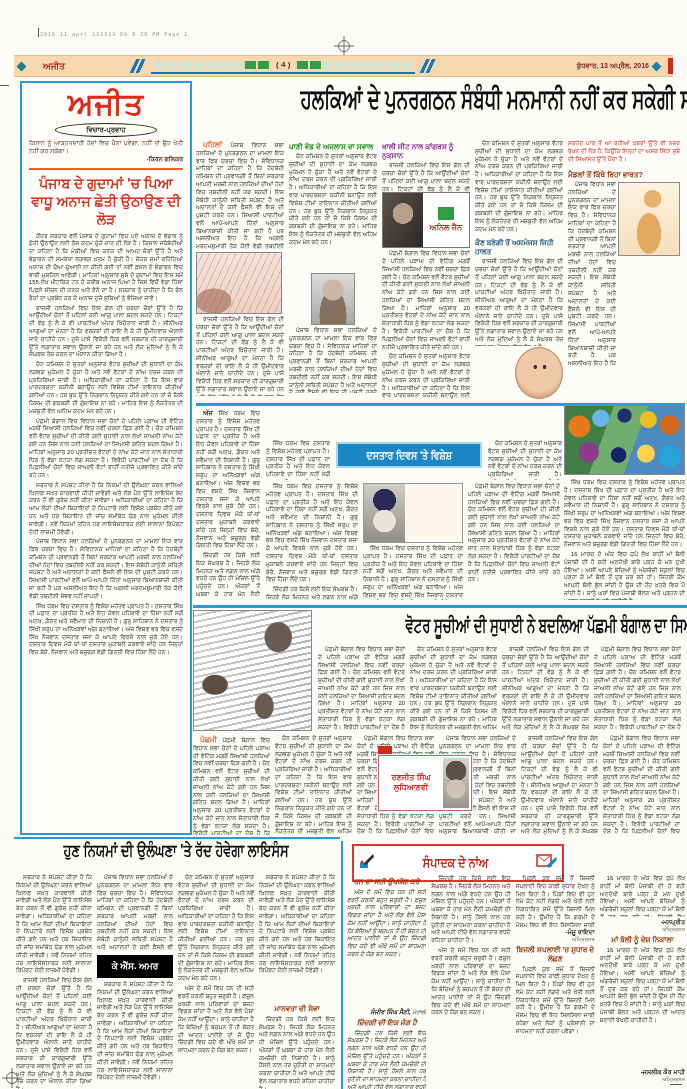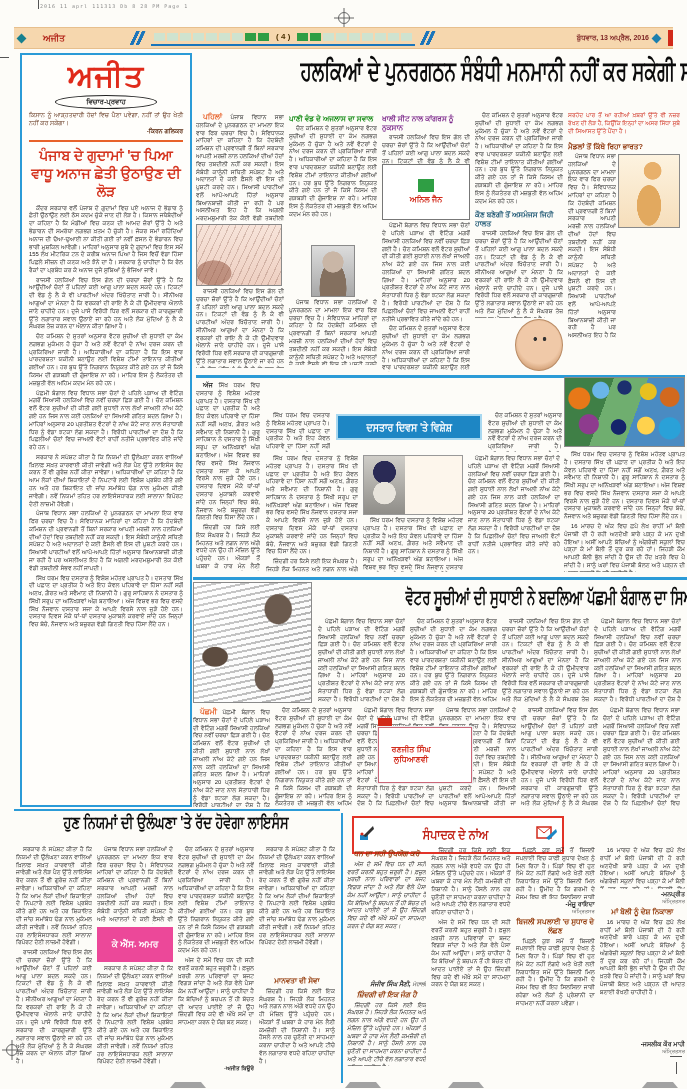--- a/index.html
+++ b/index.html
@@ -1,18 +1,18 @@
 <!DOCTYPE html>
 <html><head>
 <meta charset="utf-8">
 <style>
   html,body{margin:0;padding:0;background:#e9e9e9;}
   .page{position:relative;width:687px;height:1089px;background:#fdfcf8;overflow:hidden;
         font-family:"Liberation Sans","DejaVu Sans",sans-serif;}
-  .abs{position:absolute;}
+  .abs{position:absolute;margin-top:28px;}
   
   .slug{font-family:"DejaVu Sans Mono",monospace;font-size:5px;color:#8a8a8a;letter-spacing:1px;}
   .hbar{background:#f6d7ae;display:flex;align-items:center;border-top:1px solid #e7bf8d;border-bottom:1px solid #e7bf8d;}
   .hbrand{color:#b3251a;font-weight:bold;font-size:9px;margin-left:14px;}
   .diamond{width:7px;height:7px;transform:rotate(45deg);background:#17808f;margin:0 4px;flex:0 0 auto;}
   .slash{width:26px;height:14px;background:
      linear-gradient(115deg,transparent 34%,#1a75bb 35% 45%,transparent 46%,transparent 52%,#1a75bb 53% 63%,transparent 64%);flex:0 0 auto;}
   .swatches{display:flex;align-items:center;gap:2px;border-bottom:2px solid #1a75bb;padding:2px 3px 3px;}
   .sw{width:11px;height:8px;background:#cfe3cf;flex:0 0 auto;}
   .sw.d{background:#2f9e44;}
@@ -41,22 +41,22 @@
   .qauth{display:block;text-align:right;font-weight:bold;}
   .orange-rule{height:2.5px;background:#e8622a;margin:4px 0;}
   .leadhead{color:#d5341f;font-weight:bold;font-size:14px;line-height:1.3;text-align:center;margin:2px 0 4px;}
   
   .mainhead{font-weight:bold;color:#0b0b0b;font-size:27px;}
   .dastarhead{font-family:"DejaVu Serif",serif;font-style:italic;font-weight:bold;color:#111;font-size:20px;}
   .voterhead{font-weight:bold;color:#0b0b0b;font-size:20px;}
   .lichead{font-weight:bold;color:#0b0b0b;font-size:17px;}
   .kicker{background:#1d86c4;border:2px solid #a8d8f0;color:#fff;font-weight:bold;font-size:11px;
           display:flex;align-items:center;justify-content:center;box-sizing:border-box;}
-  .bylinebar{background:#ec4899;color:#fff;font-weight:bold;font-size:9px;text-align:center;
-             padding:12px 0;margin:3px 0;}
+  .bylinebar{background:#000000;color:#fff;font-weight:bold;font-size:9px;text-align:center;
+             padding:6px 0;margin:3px 0;}
   
   .ph{box-sizing:border-box;border:1px solid #8a8a8a;}
   .sketch{background:
      radial-gradient(ellipse at 20% 80%,rgba(150,90,70,.55) 0 18%,transparent 19%),
      repeating-linear-gradient(115deg,transparent 0 5px,rgba(130,85,70,.28) 5px 6px),
      linear-gradient(#f7e4da,#eed0c2);}
   .portrait{background:
      radial-gradient(circle at 50% 32%,#c9b6a6 0 26%,transparent 27%),
      radial-gradient(ellipse at 50% 85%,#84705f 0 45%,transparent 46%),
      linear-gradient(#dcdcdc,#a8a8a8);}
@@ -206,21 +206,21 @@
       <div class="ph portrait" style="width:44px;height:52px;margin:2px auto;"></div>
       <div class="txt" style="height:66px;">
           <p>ਪੰਜਾਬ ਵਿਧਾਨ ਸਭਾ ਹਲਕਿਆਂ ਦੇ ਪੁਨਰਗਠਨ ਦਾ ਮਾਮਲਾ ਇਕ ਵਾਰ ਫਿਰ ਚਰਚਾ ਵਿਚ ਹੈ। ਸੰਵਿਧਾਨਕ ਮਾਹਿਰਾਂ ਦਾ ਕਹਿਣਾ ਹੈ ਕਿ ਹੱਦਬੰਦੀ ਕਮਿਸ਼ਨ ਦੀ ਪ੍ਰਵਾਨਗੀ ਤੋਂ ਬਿਨਾਂ ਸਰਕਾਰ ਆਪਣੀ ਮਰਜ਼ੀ ਨਾਲ ਹਲਕਿਆਂ ਦੀਆਂ ਹੱਦਾਂ ਵਿਚ ਤਬਦੀਲੀ ਨਹੀਂ ਕਰ ਸਕਦੀ। ਇਸ ਸੰਬੰਧੀ ਕਾਨੂੰਨੀ ਸਥਿਤੀ ਸਪੱਸ਼ਟ ਹੈ ਅਤੇ ਅਦਾਲਤਾਂ ਦੇ ਕਈ ਫ਼ੈਸਲੇ ਵੀ ਇਸ ਦੀ ਪੁਸ਼ਟੀ ਕਰਦੇ ਹਨ। ਸਿਆਸੀ ਪਾਰਟੀਆਂ ਵਲੋਂ ਆਪੋ-ਆਪਣੇ ਹਿੱਤਾਂ ਅਨੁਸਾਰ ਬਿਆਨਬਾਜ਼ੀ ਕੀਤੀ ਜਾ ਰਹੀ ਹੈ ਪਰ ਅਸਲੀਅਤ ਇਹ ਹੈ ਕਿ ਅਗਲੀ ਮਰਦਮਸ਼ੁਮਾਰੀ ਤੱਕ ਕੋਈ ਵੱਡੀ ਤਬਦੀਲੀ ਸੰਭਵ ਨਹੀਂ ਜਾਪਦੀ।</p>
         </div>
     </div>
     <div class="col" style="width:88px;">
       <div class="sub pu">ਖਾਲੀ ਸੀਟ ਨਾਲ ਕਾਂਗਰਸ ਨੂੰ ਨੁਕਸਾਨ</div>
       <div class="txt" style="height:30px;">
           <p>ਰਾਜਸੀ ਹਲਕਿਆਂ ਵਿਚ ਇਸ ਗੱਲ ਦੀ ਚਰਚਾ ਜ਼ੋਰਾਂ ਉੱਤੇ ਹੈ ਕਿ ਆਉਂਦੀਆਂ ਚੋਣਾਂ ਤੋਂ ਪਹਿਲਾਂ ਕਈ ਆਗੂ ਪਾਲਾ ਬਦਲ ਸਕਦੇ ਹਨ। ਟਿਕਟਾਂ ਦੀ ਵੰਡ ਨੂੰ ਲੈ ਕੇ ਵੀ ਪਾਰਟੀਆਂ ਅੰਦਰ ਖਿੱਚੋਤਾਣ ਜਾਰੀ ਹੈ। ਸੀਨੀਅਰ ਆਗੂਆਂ ਦਾ ਮੰਨਣਾ ਹੈ ਕਿ ਵਰਕਰਾਂ ਦੀ ਰਾਇ ਲੈ ਕੇ ਹੀ ਉਮੀਦਵਾਰ ਐਲਾਨੇ ਜਾਣੇ ਚਾਹੀਦੇ ਹਨ। ਦੂਜੇ ਪਾਸੇ ਵਿਰੋਧੀ ਧਿਰ ਵਲੋਂ ਸਰਕਾਰ ਦੀ ਕਾਰਗੁਜ਼ਾਰੀ ਉੱਤੇ ਲਗਾਤਾਰ ਸਵਾਲ ਉਠਾਏ ਜਾ ਰਹੇ ਹਨ ਅਤੇ ਲੋਕ ਮੁੱਦਿਆਂ ਨੂੰ ਲੈ ਕੇ ਸੰਘਰਸ਼ ਤੇਜ਼ ਕਰਨ ਦਾ ਐਲਾਨ ਕੀਤਾ ਗਿਆ ਹੈ।</p>
         </div>
-      <div class="anilframe" style="width:86px;height:54px;flex-direction:column;">
+      <div class="anilframe" style="width:86px;height:54px;">
         <div class="anilphoto"></div>
         <div class="anillabel">
           <div class="greensq"></div>
           <div class="anilname">ਅਨਿਲ ਜੈਨ</div>
         </div>
       </div>
       <div class="txt" style="height:160px;margin-top:2px;">
           <p>ਪੱਛਮੀ ਬੰਗਾਲ ਵਿਚ ਵਿਧਾਨ ਸਭਾ ਚੋਣਾਂ ਦੇ ਪਹਿਲੇ ਪੜਾਅ ਦੀ ਵੋਟਿੰਗ ਮਗਰੋਂ ਸਿਆਸੀ ਹਲਕਿਆਂ ਵਿਚ ਨਵੀਂ ਚਰਚਾ ਛਿੜ ਗਈ ਹੈ। ਚੋਣ ਕਮਿਸ਼ਨ ਵਲੋਂ ਵੋਟਰ ਸੂਚੀਆਂ ਦੀ ਕੀਤੀ ਗਈ ਸੁਧਾਈ ਨਾਲ ਲੱਖਾਂ ਜਾਅਲੀ ਨਾਂਅ ਕੱਟੇ ਗਏ ਹਨ ਜਿਸ ਨਾਲ ਕਈ ਹਲਕਿਆਂ ਦਾ ਸਿਆਸੀ ਗਣਿਤ ਬਦਲ ਗਿਆ ਹੈ। ਮਾਹਿਰਾਂ ਅਨੁਸਾਰ 20 ਪ੍ਰਤੀਸ਼ਤ ਵੋਟਰਾਂ ਦੇ ਨਾਂਅ ਕੱਟੇ ਜਾਣ ਨਾਲ ਸੱਤਾਧਾਰੀ ਧਿਰ ਨੂੰ ਵੱਡਾ ਝਟਕਾ ਲੱਗ ਸਕਦਾ ਹੈ। ਵਿਰੋਧੀ ਪਾਰਟੀਆਂ ਦਾ ਦੋਸ਼ ਹੈ ਕਿ ਪਿਛਲੀਆਂ ਚੋਣਾਂ ਵਿਚ ਜਾਅਲੀ ਵੋਟਾਂ ਰਾਹੀਂ ਨਤੀਜੇ ਪ੍ਰਭਾਵਿਤ ਕੀਤੇ ਜਾਂਦੇ ਰਹੇ ਹਨ।</p>
           <p>ਚੋਣ ਕਮਿਸ਼ਨ ਦੇ ਸੂਤਰਾਂ ਅਨੁਸਾਰ ਵੋਟਰ ਸੂਚੀਆਂ ਦੀ ਸੁਧਾਈ ਦਾ ਕੰਮ ਲਗਭਗ ਮੁਕੰਮਲ ਹੋ ਚੁੱਕਾ ਹੈ ਅਤੇ ਨਵੇਂ ਵੋਟਰਾਂ ਦੇ ਨਾਂਅ ਦਰਜ ਕਰਨ ਦੀ ਪ੍ਰਕਿਰਿਆ ਜਾਰੀ ਹੈ। ਅਧਿਕਾਰੀਆਂ ਦਾ ਕਹਿਣਾ ਹੈ ਕਿ ਇਸ ਵਾਰ ਪਾਰਦਰਸ਼ਤਾ ਯਕੀਨੀ ਬਣਾਉਣ ਲਈ ਵਿਸ਼ੇਸ਼ ਟੀਮਾਂ ਤਾਇਨਾਤ ਕੀਤੀਆਂ ਗਈਆਂ ਹਨ। ਹਰ ਬੂਥ ਉੱਤੇ ਨਿਗਰਾਨ ਨਿਯੁਕਤ ਕੀਤੇ ਗਏ ਹਨ ਤਾਂ ਜੋ ਕਿਸੇ ਕਿਸਮ ਦੀ ਗੜਬੜੀ ਦੀ ਗੁੰਜਾਇਸ਼ ਨਾ ਰਹੇ। ਮਾਹਿਰ ਇਸ ਨੂੰ ਲੋਕਤੰਤਰ ਦੀ ਮਜ਼ਬੂਤੀ ਵੱਲ ਅਹਿਮ ਕਦਮ ਮੰਨ ਰਹੇ ਹਨ।</p>
         </div>
@@ -331,21 +331,21 @@
       </div>
     <div class="col txt" style="width:77px;height:100px;">
         <p>ਰਾਜਸੀ ਹਲਕਿਆਂ ਵਿਚ ਇਸ ਗੱਲ ਦੀ ਚਰਚਾ ਜ਼ੋਰਾਂ ਉੱਤੇ ਹੈ ਕਿ ਆਉਂਦੀਆਂ ਚੋਣਾਂ ਤੋਂ ਪਹਿਲਾਂ ਕਈ ਆਗੂ ਪਾਲਾ ਬਦਲ ਸਕਦੇ ਹਨ। ਟਿਕਟਾਂ ਦੀ ਵੰਡ ਨੂੰ ਲੈ ਕੇ ਵੀ ਪਾਰਟੀਆਂ ਅੰਦਰ ਖਿੱਚੋਤਾਣ ਜਾਰੀ ਹੈ। ਸੀਨੀਅਰ ਆਗੂਆਂ ਦਾ ਮੰਨਣਾ ਹੈ ਕਿ ਵਰਕਰਾਂ ਦੀ ਰਾਇ ਲੈ ਕੇ ਹੀ ਉਮੀਦਵਾਰ ਐਲਾਨੇ ਜਾਣੇ ਚਾਹੀਦੇ ਹਨ। ਦੂਜੇ ਪਾਸੇ ਵਿਰੋਧੀ ਧਿਰ ਵਲੋਂ ਸਰਕਾਰ ਦੀ ਕਾਰਗੁਜ਼ਾਰੀ ਉੱਤੇ ਲਗਾਤਾਰ ਸਵਾਲ ਉਠਾਏ ਜਾ ਰਹੇ ਹਨ ਅਤੇ ਲੋਕ ਮੁੱਦਿਆਂ ਨੂੰ ਲੈ ਕੇ ਸੰਘਰਸ਼ ਤੇਜ਼ ਕਰਨ ਦਾ ਐਲਾਨ ਕੀਤਾ ਗਿਆ ਹੈ।</p>
       </div>
     <div class="col txt" style="width:77px;height:100px;">
         <p>ਪੱਛਮੀ ਬੰਗਾਲ ਵਿਚ ਵਿਧਾਨ ਸਭਾ ਚੋਣਾਂ ਦੇ ਪਹਿਲੇ ਪੜਾਅ ਦੀ ਵੋਟਿੰਗ ਮਗਰੋਂ ਸਿਆਸੀ ਹਲਕਿਆਂ ਵਿਚ ਨਵੀਂ ਚਰਚਾ ਛਿੜ ਗਈ ਹੈ। ਚੋਣ ਕਮਿਸ਼ਨ ਵਲੋਂ ਵੋਟਰ ਸੂਚੀਆਂ ਦੀ ਕੀਤੀ ਗਈ ਸੁਧਾਈ ਨਾਲ ਲੱਖਾਂ ਜਾਅਲੀ ਨਾਂਅ ਕੱਟੇ ਗਏ ਹਨ ਜਿਸ ਨਾਲ ਕਈ ਹਲਕਿਆਂ ਦਾ ਸਿਆਸੀ ਗਣਿਤ ਬਦਲ ਗਿਆ ਹੈ। ਮਾਹਿਰਾਂ ਅਨੁਸਾਰ 20 ਪ੍ਰਤੀਸ਼ਤ ਵੋਟਰਾਂ ਦੇ ਨਾਂਅ ਕੱਟੇ ਜਾਣ ਨਾਲ ਸੱਤਾਧਾਰੀ ਧਿਰ ਨੂੰ ਵੱਡਾ ਝਟਕਾ ਲੱਗ ਸਕਦਾ ਹੈ। ਵਿਰੋਧੀ ਪਾਰਟੀਆਂ ਦਾ ਦੋਸ਼ ਹੈ ਕਿ ਪਿਛਲੀਆਂ ਚੋਣਾਂ ਵਿਚ ਜਾਅਲੀ ਵੋਟਾਂ ਰਾਹੀਂ ਨਤੀਜੇ ਪ੍ਰਭਾਵਿਤ ਕੀਤੇ ਜਾਂਦੇ ਰਹੇ ਹਨ।</p>
       </div>
   </div>
 
   <div class="abs" style="left:378px;top:718px;width:14px;height:8px;background:#d22a1a;"></div>
-  <div class="abs ranjitframe" style="left:378px;top:727px;width:88px;height:50px;align-items:center;">
+  <div class="abs ranjitframe" style="left:378px;top:727px;width:88px;height:50px;">
     <div class="ranjitname">ਰਣਜੀਤ ਸਿੰਘ ਲੁਧਿਆਣਵੀ</div>
     <div class="ranjitphoto"></div>
   </div>
 
   <div class="abs hrule" style="left:14px;top:809px;width:326px;height:1.5px;"></div>
   <div class="abs ctr" style="left:16px;top:813px;width:320px;height:30px;">
     <span class="sq lichead" style="transform:scaleX(.76);">ਹੁਣ ਨਿਯਮਾਂ ਦੀ ਉਲੰਘਣਾ 'ਤੇ ਰੱਦ ਹੋਵੇਗਾ ਲਾਇਸੰਸ</span>
   </div>
 
   <div class="abs cols" style="left:16px;top:846px;width:322px;height:237px;">

